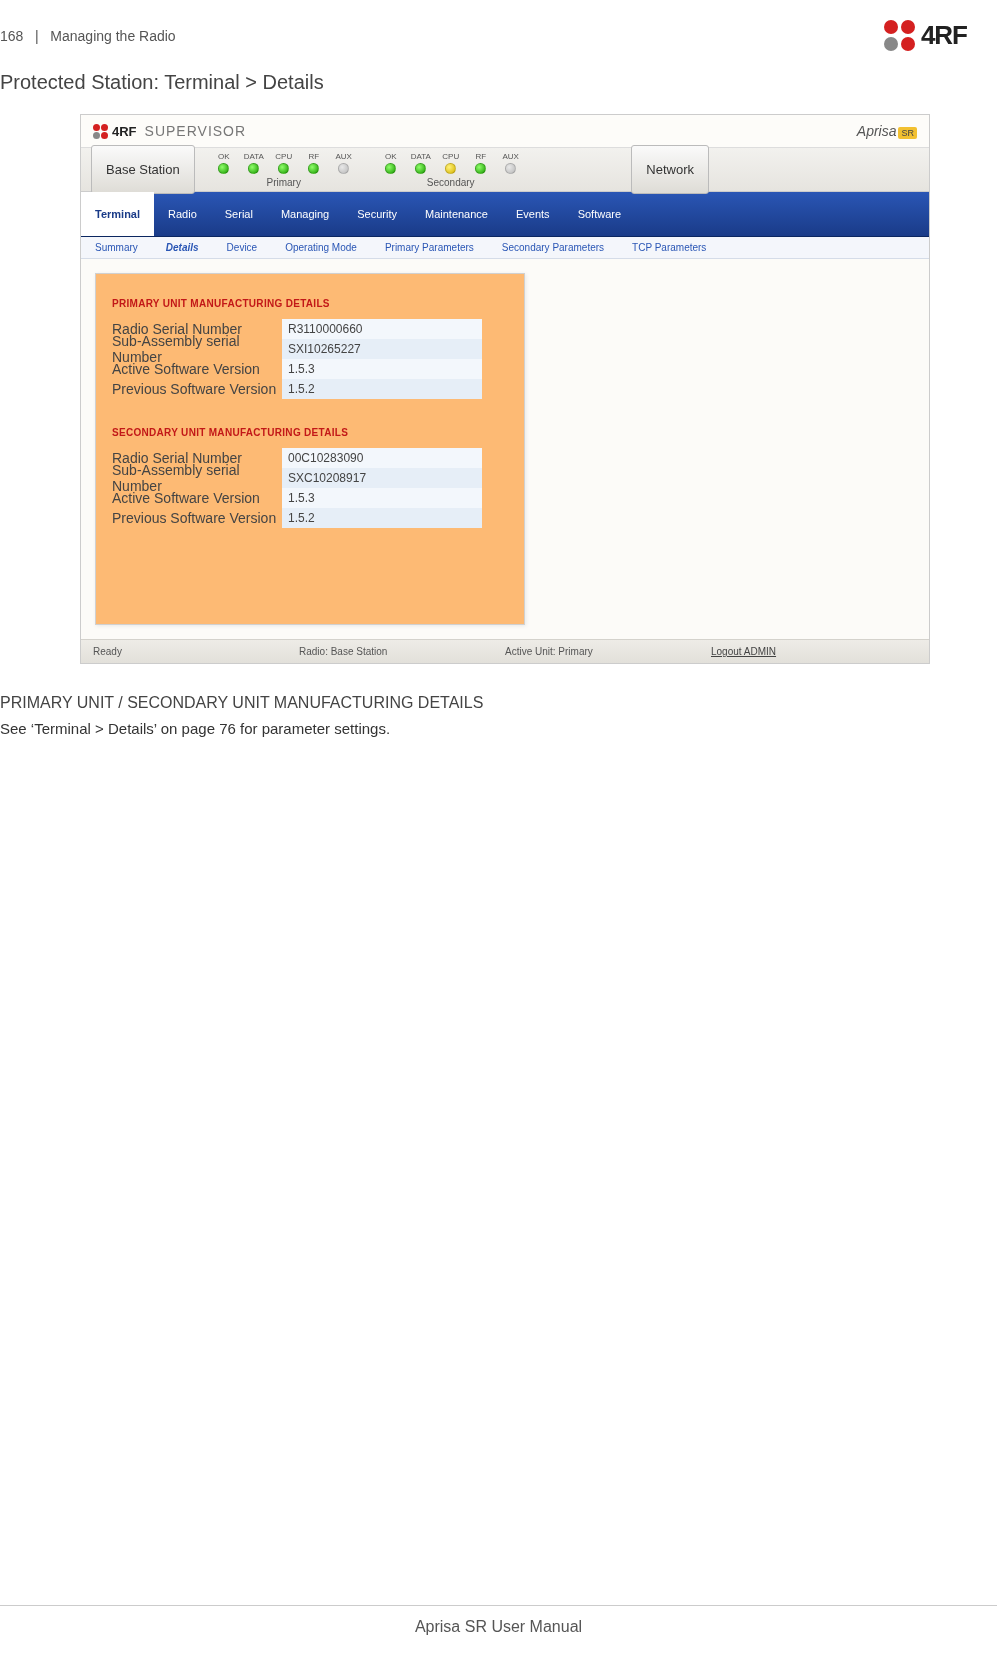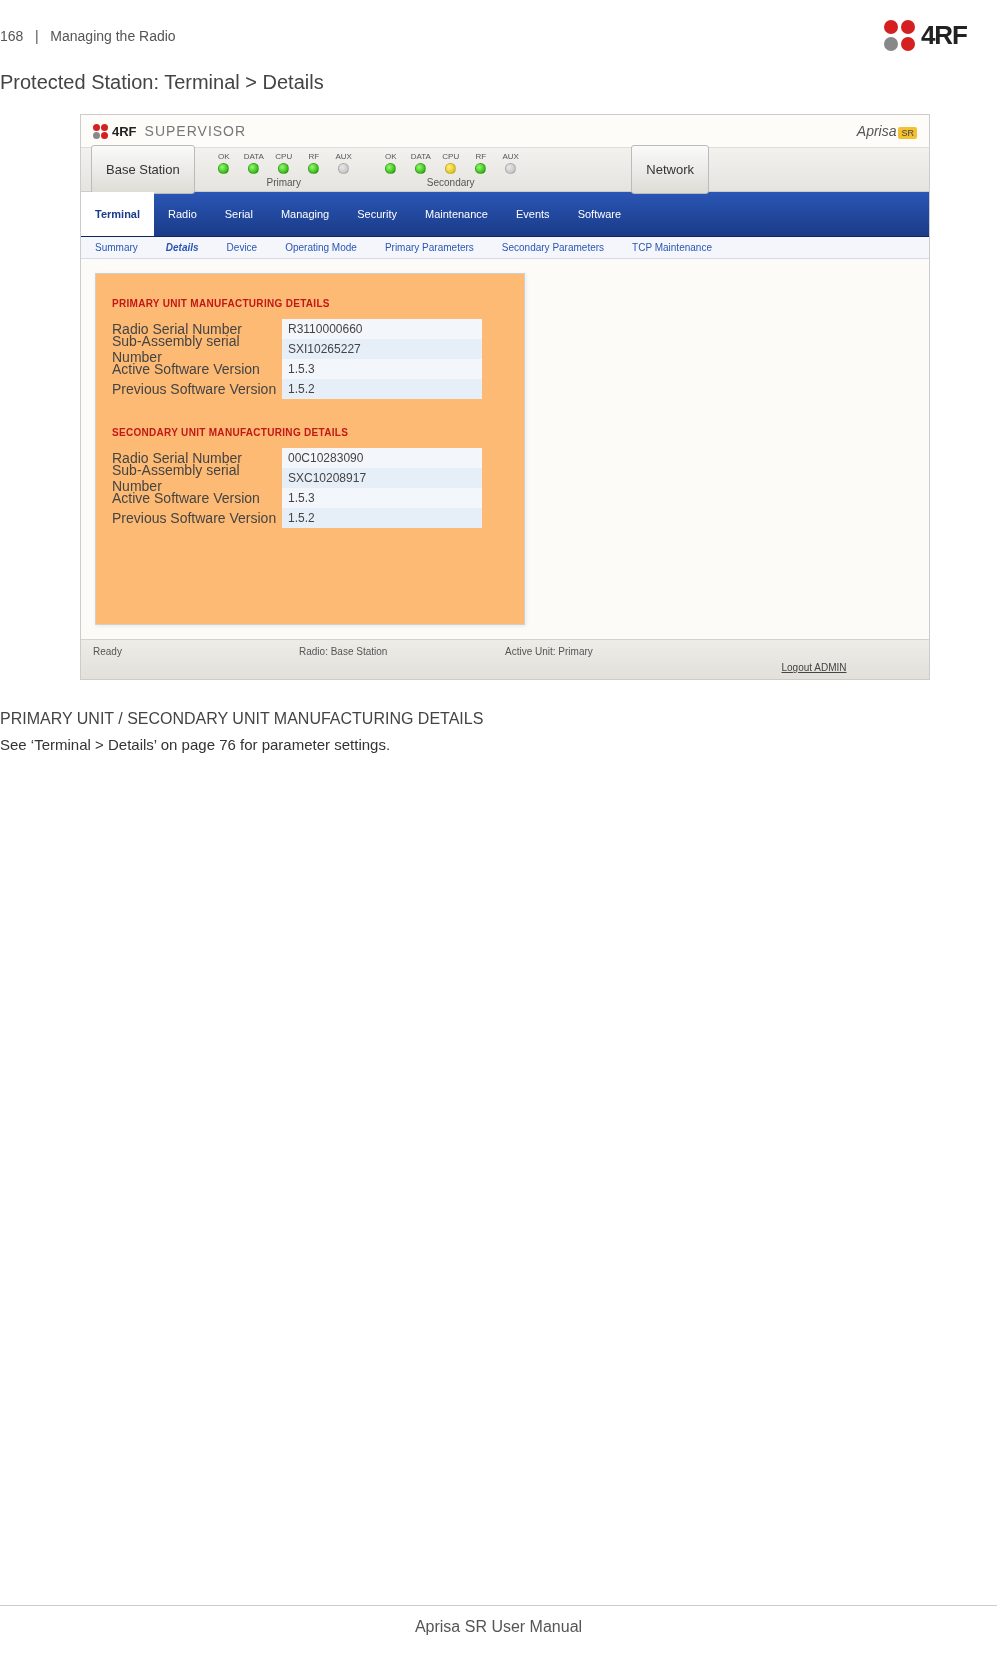--- a/index.html
+++ b/index.html
@@ -184,21 +184,21 @@
 
   .ss-statusbar {
     background: linear-gradient(#eeece7,#e2e0da);
     border-top:1px solid #d4d2cc;
     display:flex;
     padding:6px 12px;
     font-size:10px;
     color:#555;
   }
   .ss-statusbar .sb-item { flex:1; }
-  .ss-statusbar .sb-right { text-align:center;margin-top:16px; }
+  .ss-statusbar .sb-right { text-align:left; }
   .sb-link { text-decoration: underline; color:#444; }
 
   .page-footer {
     position:absolute;
     bottom:20px;
     left:0; right:0;
     text-align:center;
     font-size:16px;
     color:#555;
   }
@@ -321,21 +321,21 @@
     <div class="menu-item">Software</div>
   </div>
 
   <div class="ss-submenu">
     <div class="submenu-item">Summary</div>
     <div class="submenu-item active">Details</div>
     <div class="submenu-item">Device</div>
     <div class="submenu-item">Operating Mode</div>
     <div class="submenu-item">Primary Parameters</div>
     <div class="submenu-item">Secondary Parameters</div>
-    <div class="submenu-item">TCP Maintenance</div>
+    <div class="submenu-item">TCP Parameters</div>
   </div>
 
   <div class="ss-content">
     <div class="panel">
       <div class="panel-h">PRIMARY UNIT MANUFACTURING DETAILS</div>
       <div>
         <div class="row">
             <span class="lbl">Radio Serial Number</span>
             <span class="val">R3110000660</span>
           </div>

